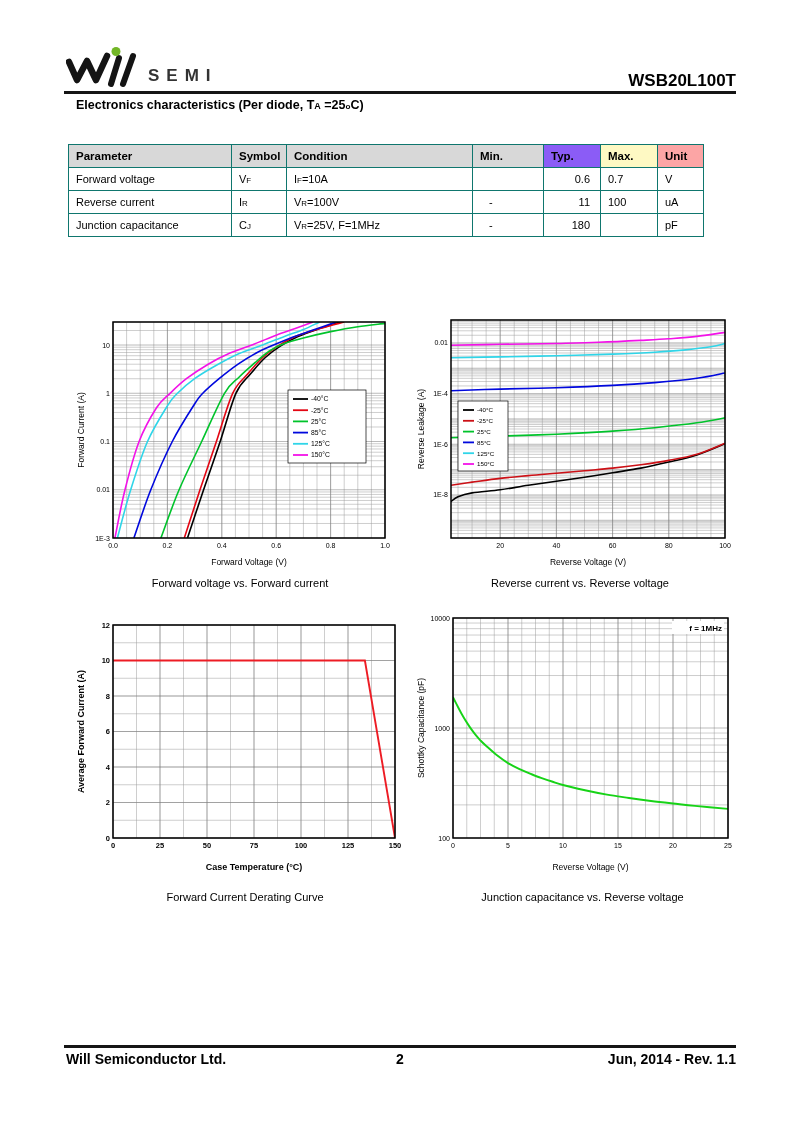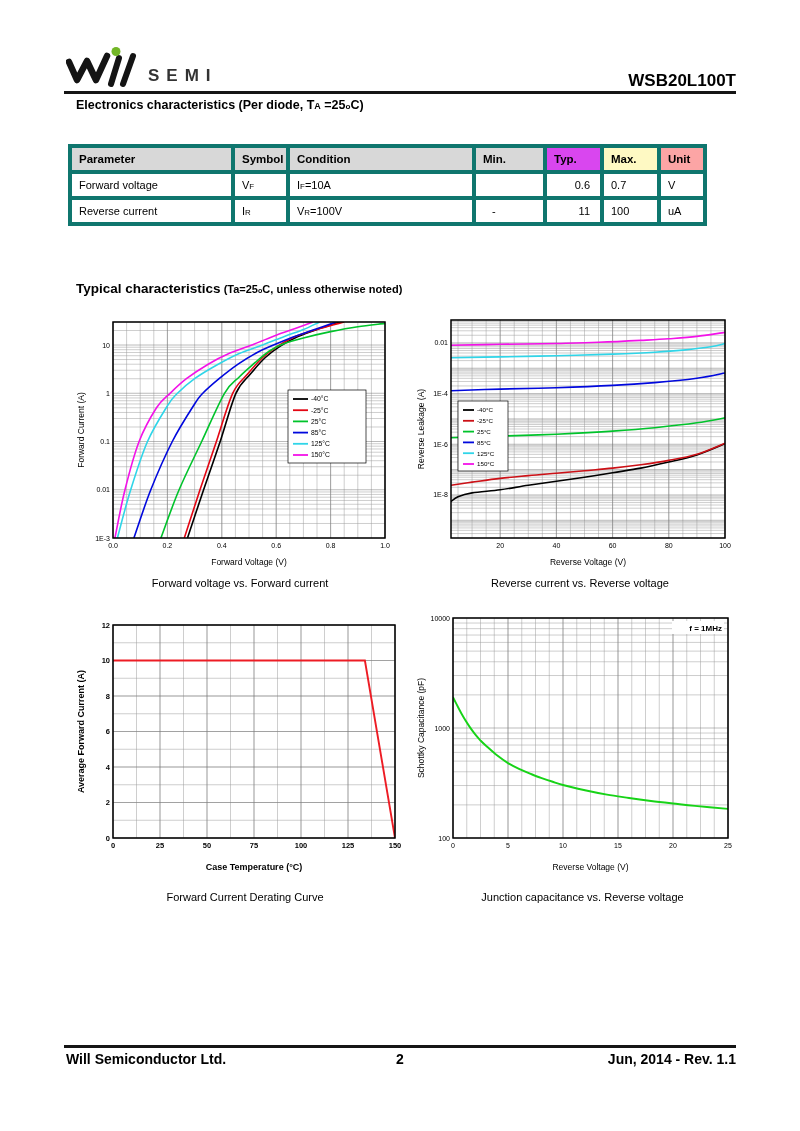--- a/index.html
+++ b/index.html
@@ -7,21 +7,21 @@
         font-family:"Liberation Sans","DejaVu Sans",sans-serif;color:#000;overflow:hidden;}
   .abs{position:absolute;}
   .rule{background:#151515;height:3px;}
   #part-number{font-size:17px;font-weight:bold;}
   #heading1{font-size:12.5px;font-weight:bold;}
   #heading2{font-size:13.5px;font-weight:bold;}
   #heading2 .sub-note{font-size:11px;font-weight:bold;}
   sub{font-size:72%;line-height:0;vertical-align:-18%;}
   sup{font-size:65%;line-height:0;vertical-align:35%;}
   table.spec{border-collapse:collapse;font-size:11px;table-layout:fixed;}
-  table.spec th,table.spec td{border:4px solid #0f766e;height:22px;padding:0 2px 0 7px;
+  table.spec th,table.spec td{border:1px solid #0f766e;height:22px;padding:0 2px 0 7px;
        text-align:left;overflow:hidden;white-space:nowrap;margin-top:39px;}
   table.spec th{background:#d8d8d8;font-weight:bold;font-size:11.5px;}
   table.spec td.right{text-align:right;padding-right:10px;}
   table.spec td.dash{padding-left:16px;}
   .caption{font-size:11px;font-weight:normal;text-align:center;}
   .footer-text{font-size:14px;font-weight:bold;}
   svg{display:block;}
   svg text{font-family:"Liberation Sans","DejaVu Sans",sans-serif;fill:#000;}
   #logo-semi{font-size:17px;font-weight:bold;letter-spacing:7px;fill:#333;}
 </style>
@@ -53,21 +53,21 @@
         <col style="width:57px">
         <col style="width:57px">
         <col style="width:46px">
     </colgroup>
     <thead>
         <tr>
           <th style="background: rgb(216, 216, 216);">Parameter</th>
           <th style="background: rgb(216, 216, 216);">Symbol</th>
           <th style="background: rgb(216, 216, 216);">Condition</th>
           <th style="background: rgb(216, 216, 216);">Min.</th>
-          <th style="background: #d946ef;">Typ.</th>
+          <th style="background: #8b5cf6;">Typ.</th>
           <th style="background: #fef9c3;">Max.</th>
           <th style="background: #fca5a5;">Unit</th>
         </tr>
       </thead>
     <tbody>
         <tr>
           <td>Forward voltage</td>
           <td><span>V</span><sub>F</sub></td>
           <td><span>I</span><sub>F</sub><span>=10A</span></td>
           <td></td>
@@ -77,26 +77,32 @@
         </tr>
         <tr>
           <td>Reverse current</td>
           <td><span>I</span><sub>R</sub></td>
           <td><span>V</span><sub>R</sub><span>=100V</span></td>
           <td class="dash">-</td>
           <td class="right">11</td>
           <td>100</td>
           <td>uA</td>
         </tr>
+        <tr>
+          <td>Junction capacitance</td>
+          <td><span>C</span><sub>J</sub></td>
+          <td><span>V</span><sub>R</sub><span>=25V, F=1MHz</span></td>
+          <td class="dash">-</td>
+          <td class="right">180</td>
+          <td></td>
+          <td>pF</td>
+        </tr>
       </tbody>
   </table>
 
-  <div class="abs" id="heading2" style="left:76px;top:281px;">
-    <span>Typical characteristics</span><span class="sub-note"><span> (Ta=25</span><sup>o</sup><span>C, unless otherwise noted)</span></span>
-  </div>
 
   <svg id="chart-0" class="abs" style="left:75px;top:315px;" width="330" height="258" viewBox="0 0 330 258">
       <g stroke="#9d9d9d" stroke-width="0.5">
         <line x1="38" y1="7" x2="38" y2="223"></line>
         <line x1="51.6" y1="7" x2="51.6" y2="223"></line>
         <line x1="65.2" y1="7" x2="65.2" y2="223"></line>
         <line x1="78.80000000000001" y1="7" x2="78.80000000000001" y2="223"></line>
         <line x1="92.4" y1="7" x2="92.4" y2="223"></line>
         <line x1="106" y1="7" x2="106" y2="223"></line>
         <line x1="119.6" y1="7" x2="119.6" y2="223"></line>

